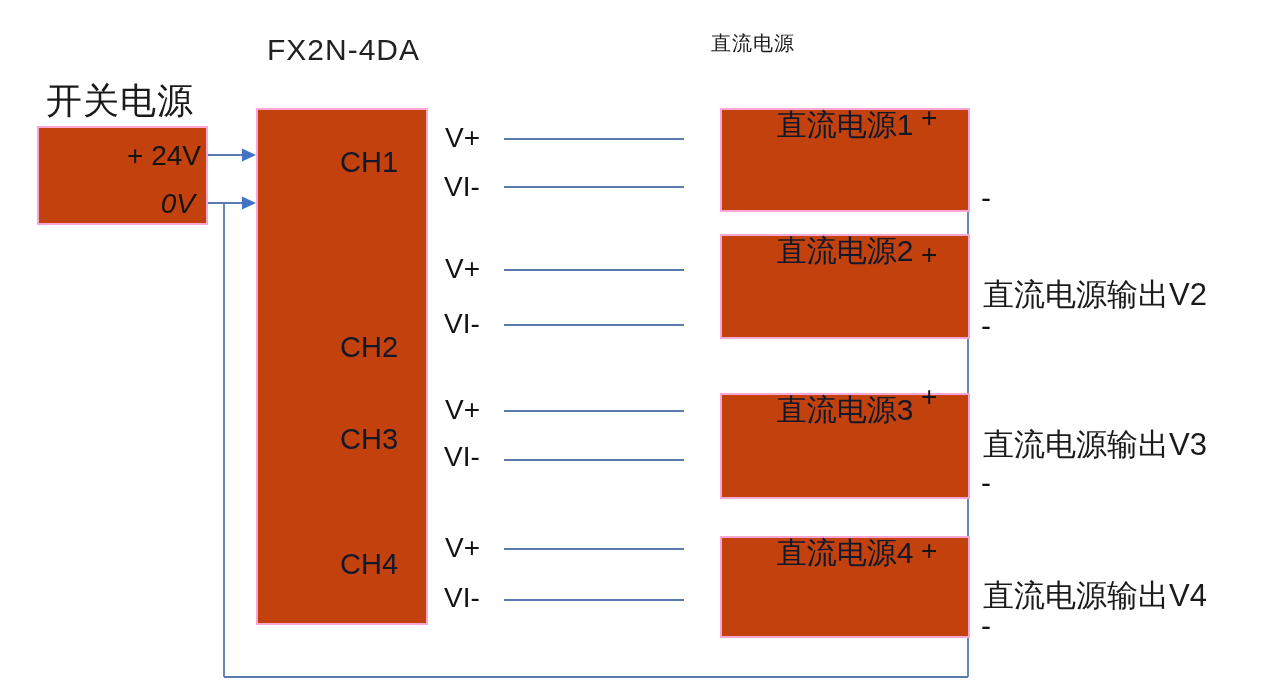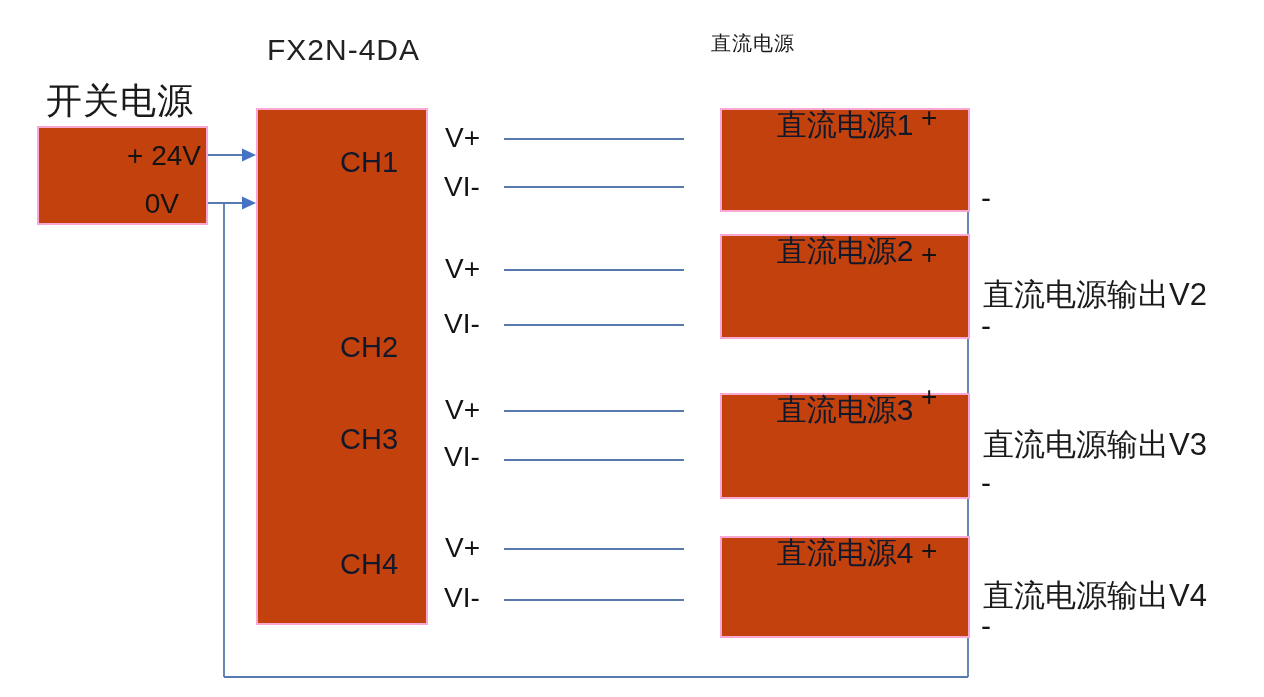--- a/index.html
+++ b/index.html
@@ -9,21 +9,21 @@
   svg.wires{position:absolute;left:0;top:0;width:1264px;height:697px;}
   .box{position:absolute;background:#c2410c;border:2px solid #f9a8d4;box-sizing:border-box;}
   .label{position:absolute;white-space:nowrap;line-height:1;color:#1a1a1a;}
   .title{font-size:30px;letter-spacing:1px;}
   .t-switch{left:46px;top:83px;font-size:36px;}
   .t-module{left:267px;top:35px;color:#222;}
   .t-dc{left:711px;top:33px;font-size:20px;}
   .switch-box{left:37px;top:126px;width:171px;height:99px;}
   .term{position:absolute;font-size:28px;line-height:1;color:#131313;}
   .term-24v{right:5px;top:14px;}
-  .term-0v{right:27px;top:62px;}
+  .term-0v{right:11px;top:62px;font-style:italic;}
   .module-box{left:256px;top:108px;width:172px;height:517px;}
   .ch{position:absolute;left:82px;font-size:29px;line-height:1;color:#11182b;}
   .ch1{top:38px;}.ch2{top:175px;margin-top:48px;}.ch3{top:315px;}.ch4{top:440px;}
   .dc-box{left:684px;width:250px;display:flex;justify-content:center;margin-left:36px;}
   .dc1{top:108px;height:104px;}
   .dc2{top:234px;height:105px;}
   .dc3{top:393px;height:106px;}
   .dc4{top:536px;height:102px;}
   .dc-box span{font-size:30px;color:#10182a;line-height:1;}
   .pin{font-size:28px;color:#131313;}

